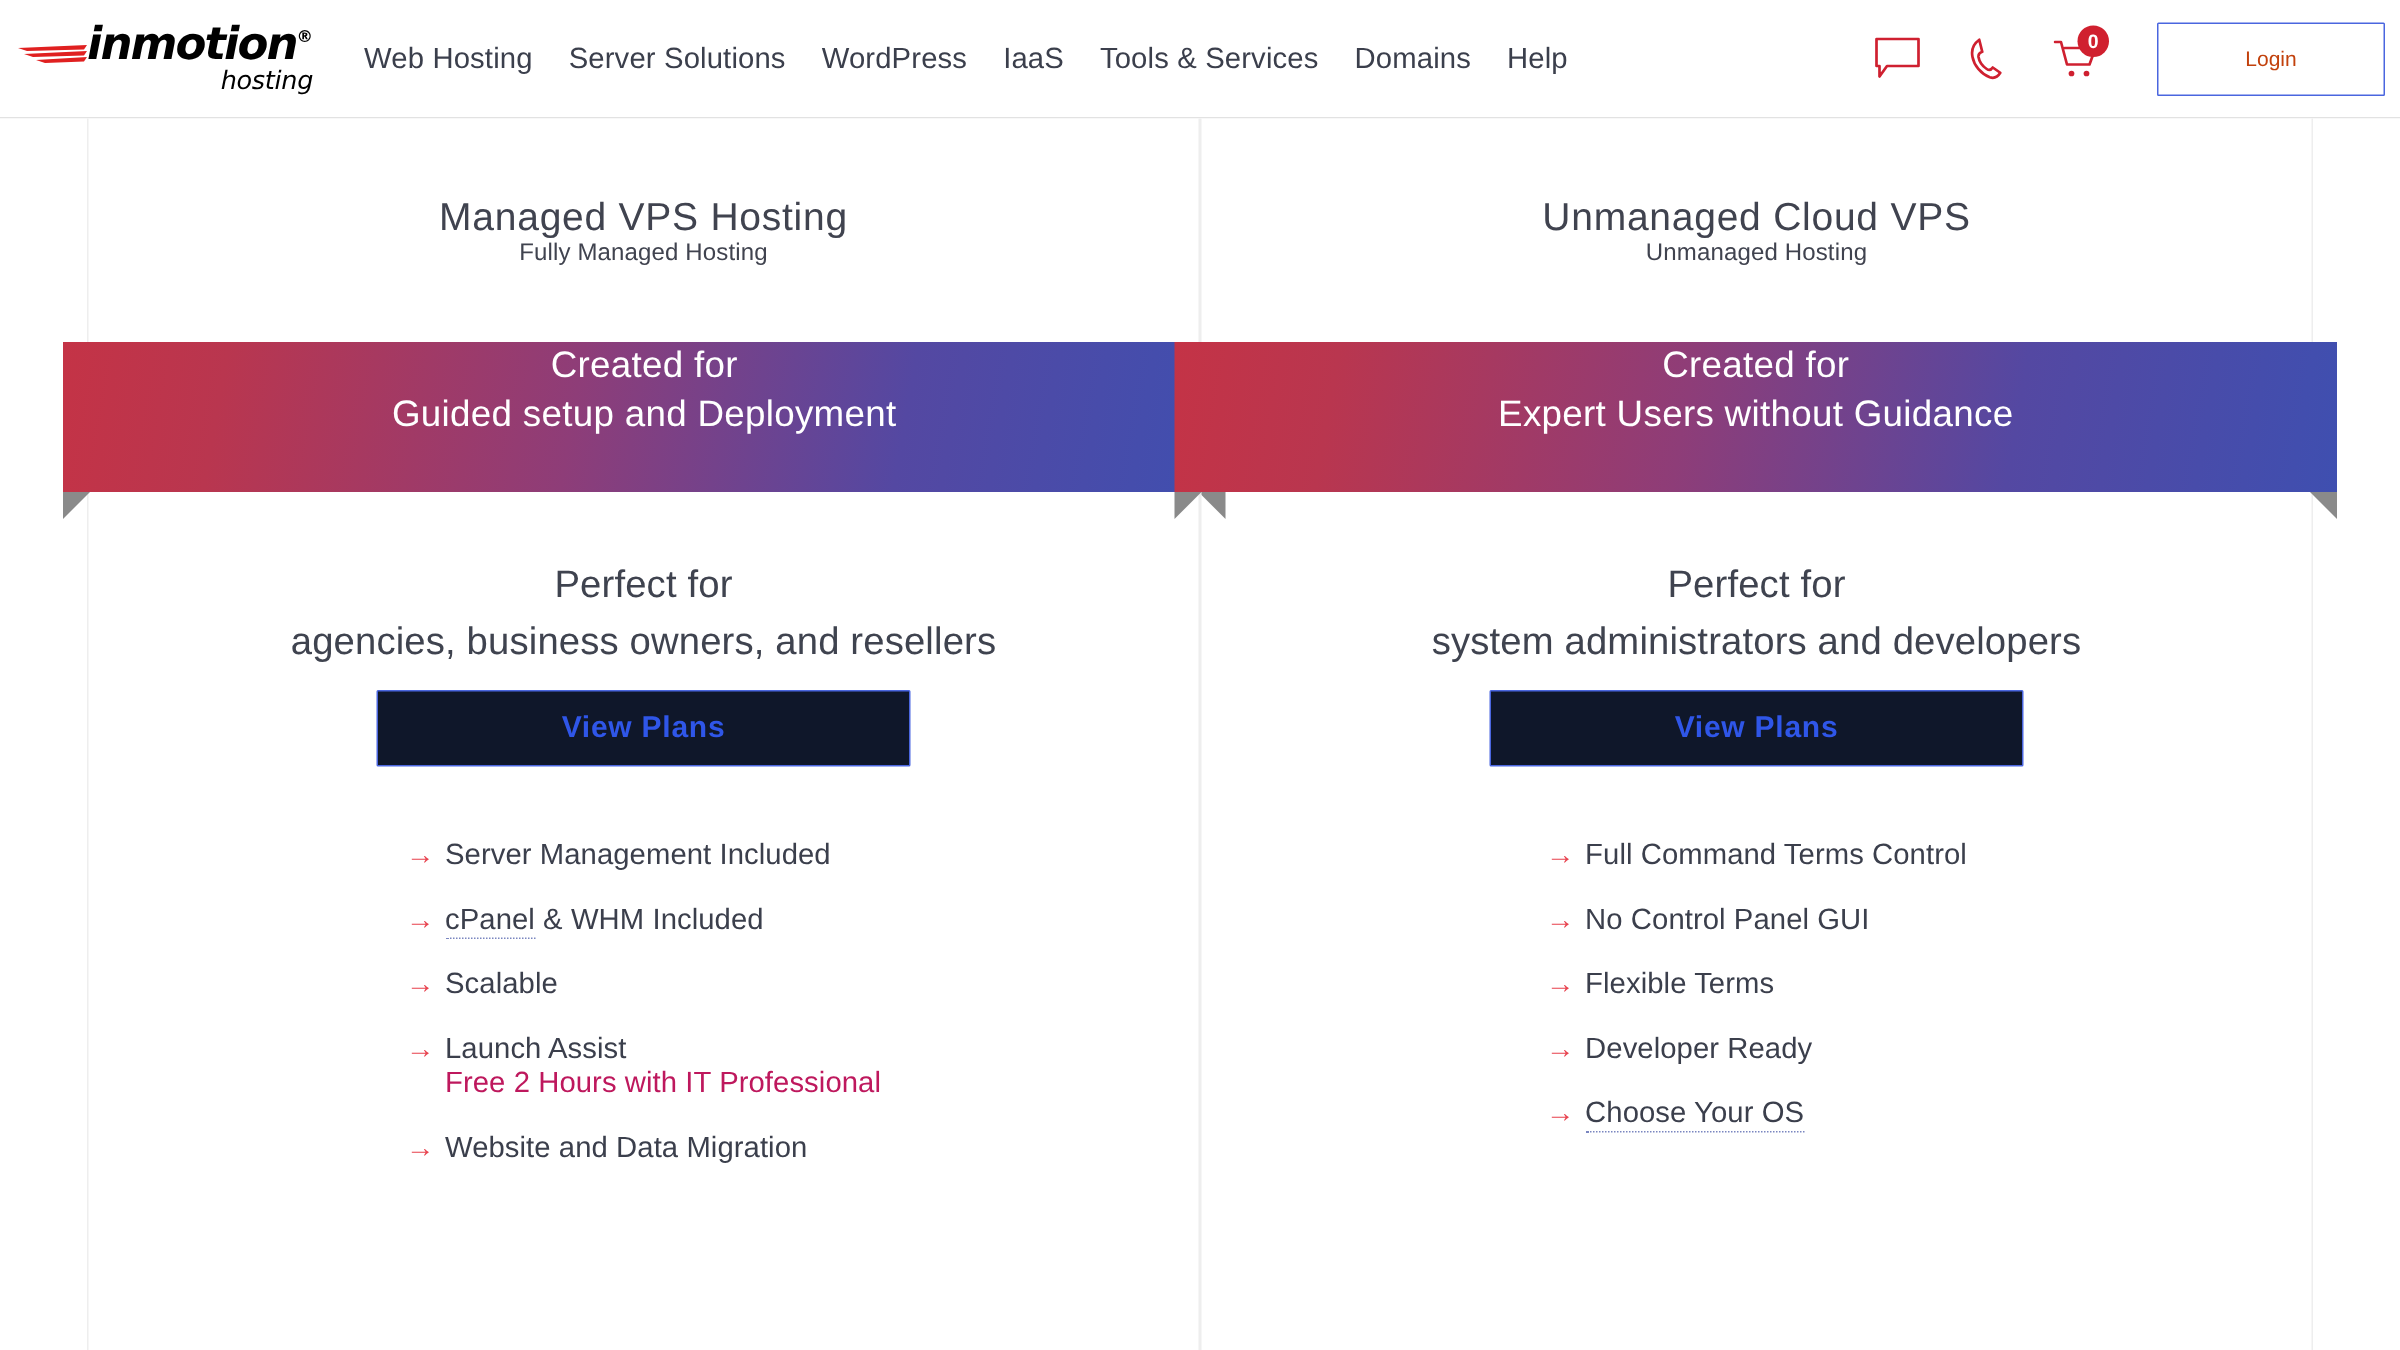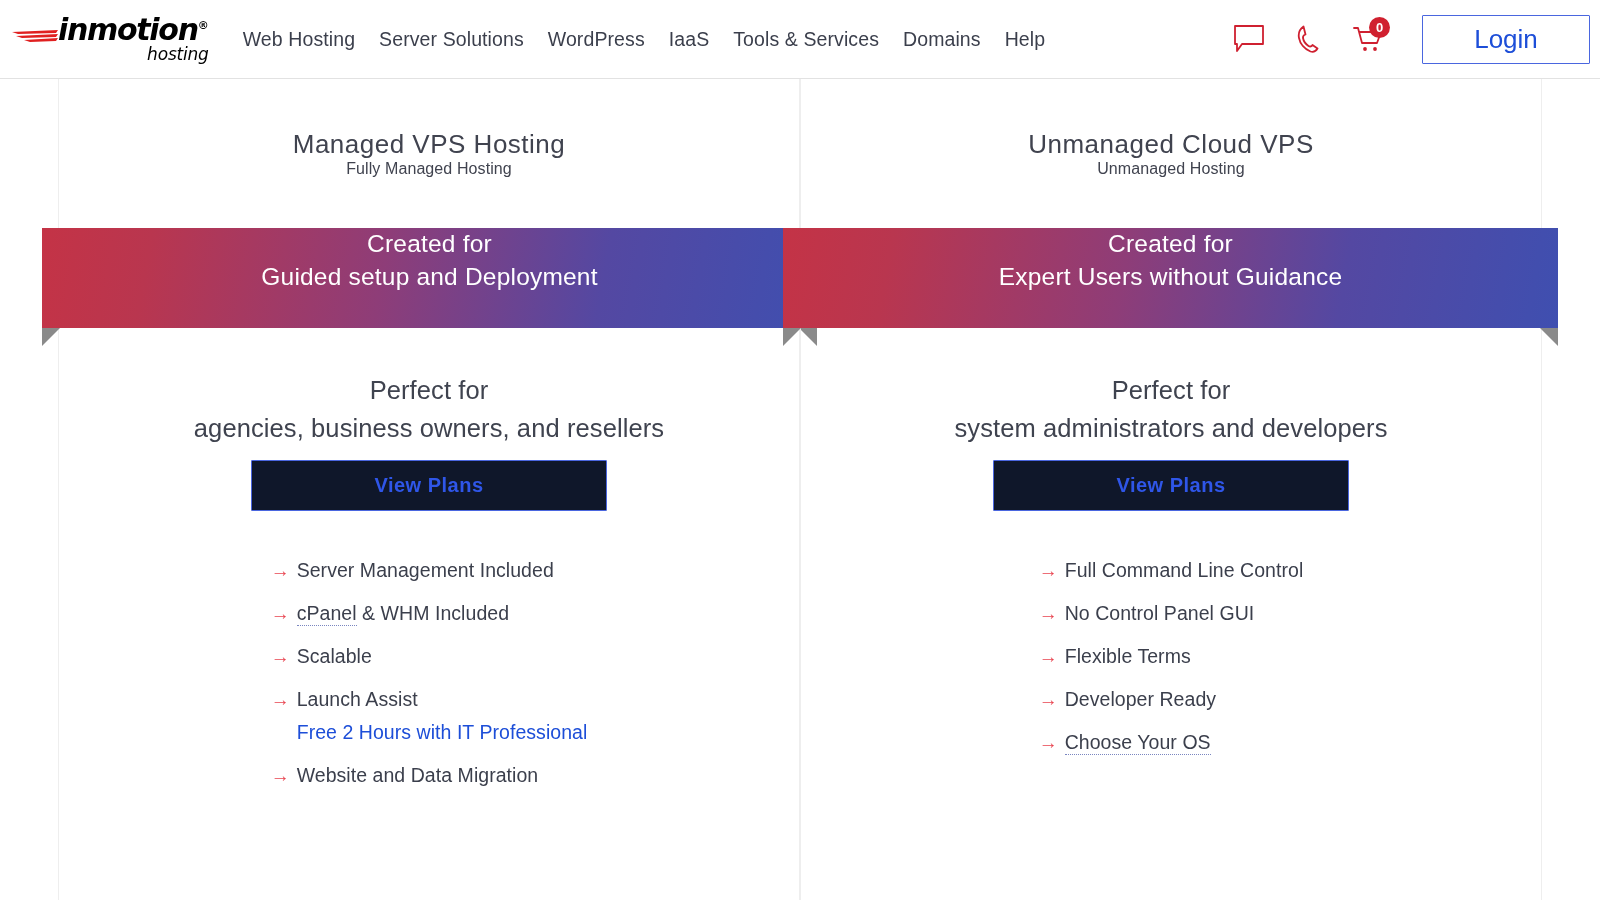--- a/index.html
+++ b/index.html
@@ -108,26 +108,26 @@
     color: #ffffff;
     font-size: 13px;
     font-weight: bold;
     display: flex;
     align-items: center;
     justify-content: center;
     line-height: 1;
   }
 
   .login-btn {
-    width: 168px;
+    width: 152px;
     height: 49px;
     border: 1px solid #4a66df;
     background: #ffffff;
-    color: #1d4ed8;
-    font-size: 26px;
+    color: #c2410c;
+    font-size: 14px;
     font-family: "Liberation Sans", sans-serif;
     cursor: pointer;
     border-radius: 1px;
   }
 
   
   .compare-wrap {
     position: relative;
     width: 100%;
     height: 821px;
@@ -228,23 +228,22 @@
     width: 17px;
   }
   .ftext { font-size: 19.5px; color: #3b3f4c; letter-spacing: 0.05px; text-align: center; }
   .ftext .tip {
     border-bottom: 1px dotted #7a86c0;
     padding-bottom: 1px;
     cursor: help;
   }
   .fsub {
     font-size: 19.5px;
-    color: #1d4ed8;
+    color: #be185d;
     margin-left: 26px;
-    margin-top: 10px;
     letter-spacing: 0.05px;
   }
 </style>
 </head>
 <body>
 
 <header class="site-header">
 
   <div class="brand">
     <svg class="brand-swoosh" viewBox="0 0 48 16">
@@ -365,21 +364,21 @@
     <div class="plan-body">
       <div class="perfect-line">Perfect for</div>
       <div class="perfect-line second">system administrators and developers</div>
 
       <button class="view-plans-btn">View Plans</button>
 
       <ul class="feature-list">
         <li class="feature-item">
           <div class="feature-row">
             <span class="farrow">→</span>
-            <span class="ftext">Full Command Line Control</span>
+            <span class="ftext">Full Command Terms Control</span>
           </div>
         </li>
         <li class="feature-item">
           <div class="feature-row">
             <span class="farrow">→</span>
             <span class="ftext">No Control Panel GUI</span>
           </div>
         </li>
         <li class="feature-item">
           <div class="feature-row">

